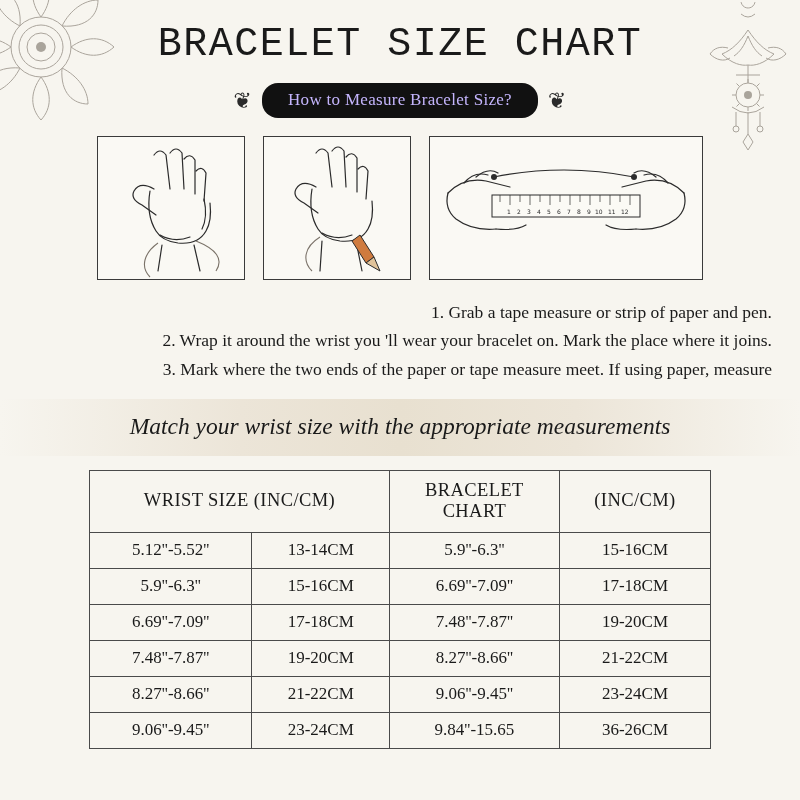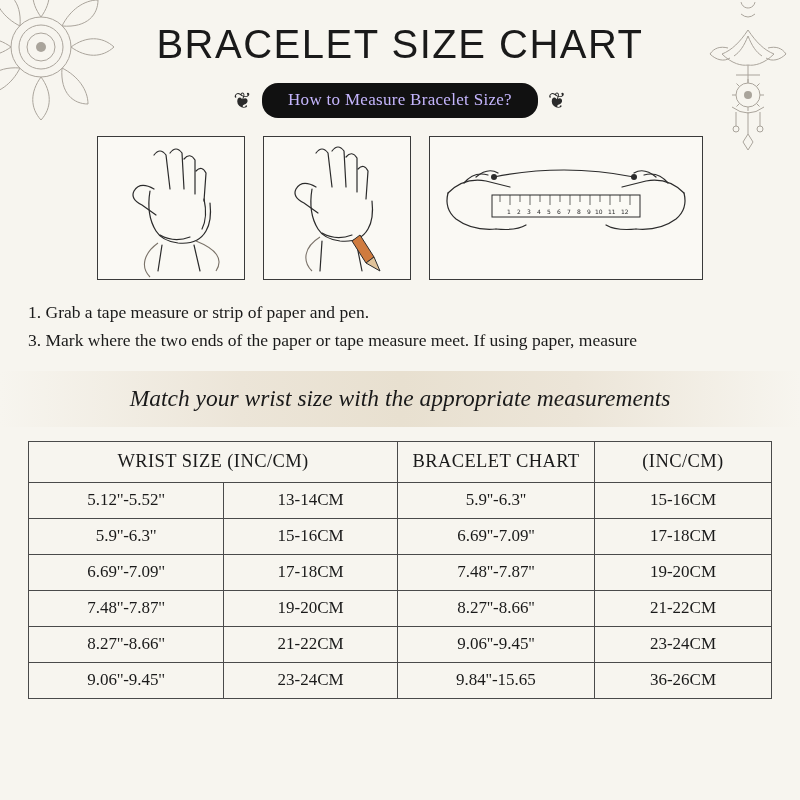--- a/index.html
+++ b/index.html
@@ -26,21 +26,21 @@
   .ornament.right { right: 6px; top: 2px; }
 
   
   .title {
     text-align: center;
     font-size: 40px;
     letter-spacing: 1.5px;
     font-weight: normal;
     margin: 22px 0 0 0;
     padding: 0;
-    font-family: Liberation Sans, sans-serif;
+    font-family: Liberation Mono, monospace;
   }
 
   .subtitle-row {
     display: flex;
     align-items: center;
     justify-content: center;
     margin-top: 16px;
     gap: 10px;
   }
   .pill {
@@ -75,40 +75,41 @@
   .illus.small { width: 146px; height: 142px; }
   .illus.wide { width: 272px; height: 142px; }
   .illus svg { display: block; }
 
   
   .steps {
     margin: 18px 28px 4px 28px;
     font-size: 17.5px;
     line-height: 1.62;
     font-family: "Liberation Serif", serif;
+    text-align: right;
   }
   .step { display: block; }
   .step .cont { display: block; padding-left: 22px; }
 
   
   .banner {
     margin-top: 16px;
     padding: 12px 40px 14px 40px;
     text-align: center;
     font-size: 23.5px;
     line-height: 1.3;
     background: linear-gradient(to right, #f7f5ef 0%, #ece5d8 30%, #e8e0d0 50%, #ece5d8 72%, #f7f5ef 100%);
     font-style: italic;
   }
 
   
   table.size-table {
     border-collapse: collapse;
     margin: 14px auto 0 auto;
-    width: 744px;
+    width: 622px;
     font-size: 17px;
     font-family: "Liberation Serif", serif;
   }
   table.size-table th,
   table.size-table td {
     border: 1px solid #4a4a4a;
     text-align: center;
     padding: 7px 4px 8px 4px;
     font-weight: normal;
   }
@@ -288,20 +289,24 @@
     </svg>
   </div>
 </div>
 
 <div class="steps">
   <div class="step">
     <span>1.</span>
     <span>Grab a tape measure or strip of paper and pen.</span>
   </div>
   <div class="step">
+    <span>2.</span>
+    <span>Wrap it around the wrist you 'll wear your bracelet on. Mark the place where it joins.</span>
+  </div>
+  <div class="step">
     <span>3.</span>
     <span>Mark where the two ends of the paper or tape measure meet. If using paper, measure</span>
   </div>
 </div>
 
 <div class="banner">
   <div>Match your wrist size with the appropriate measurements</div>
 </div>
 
 <table class="size-table">

